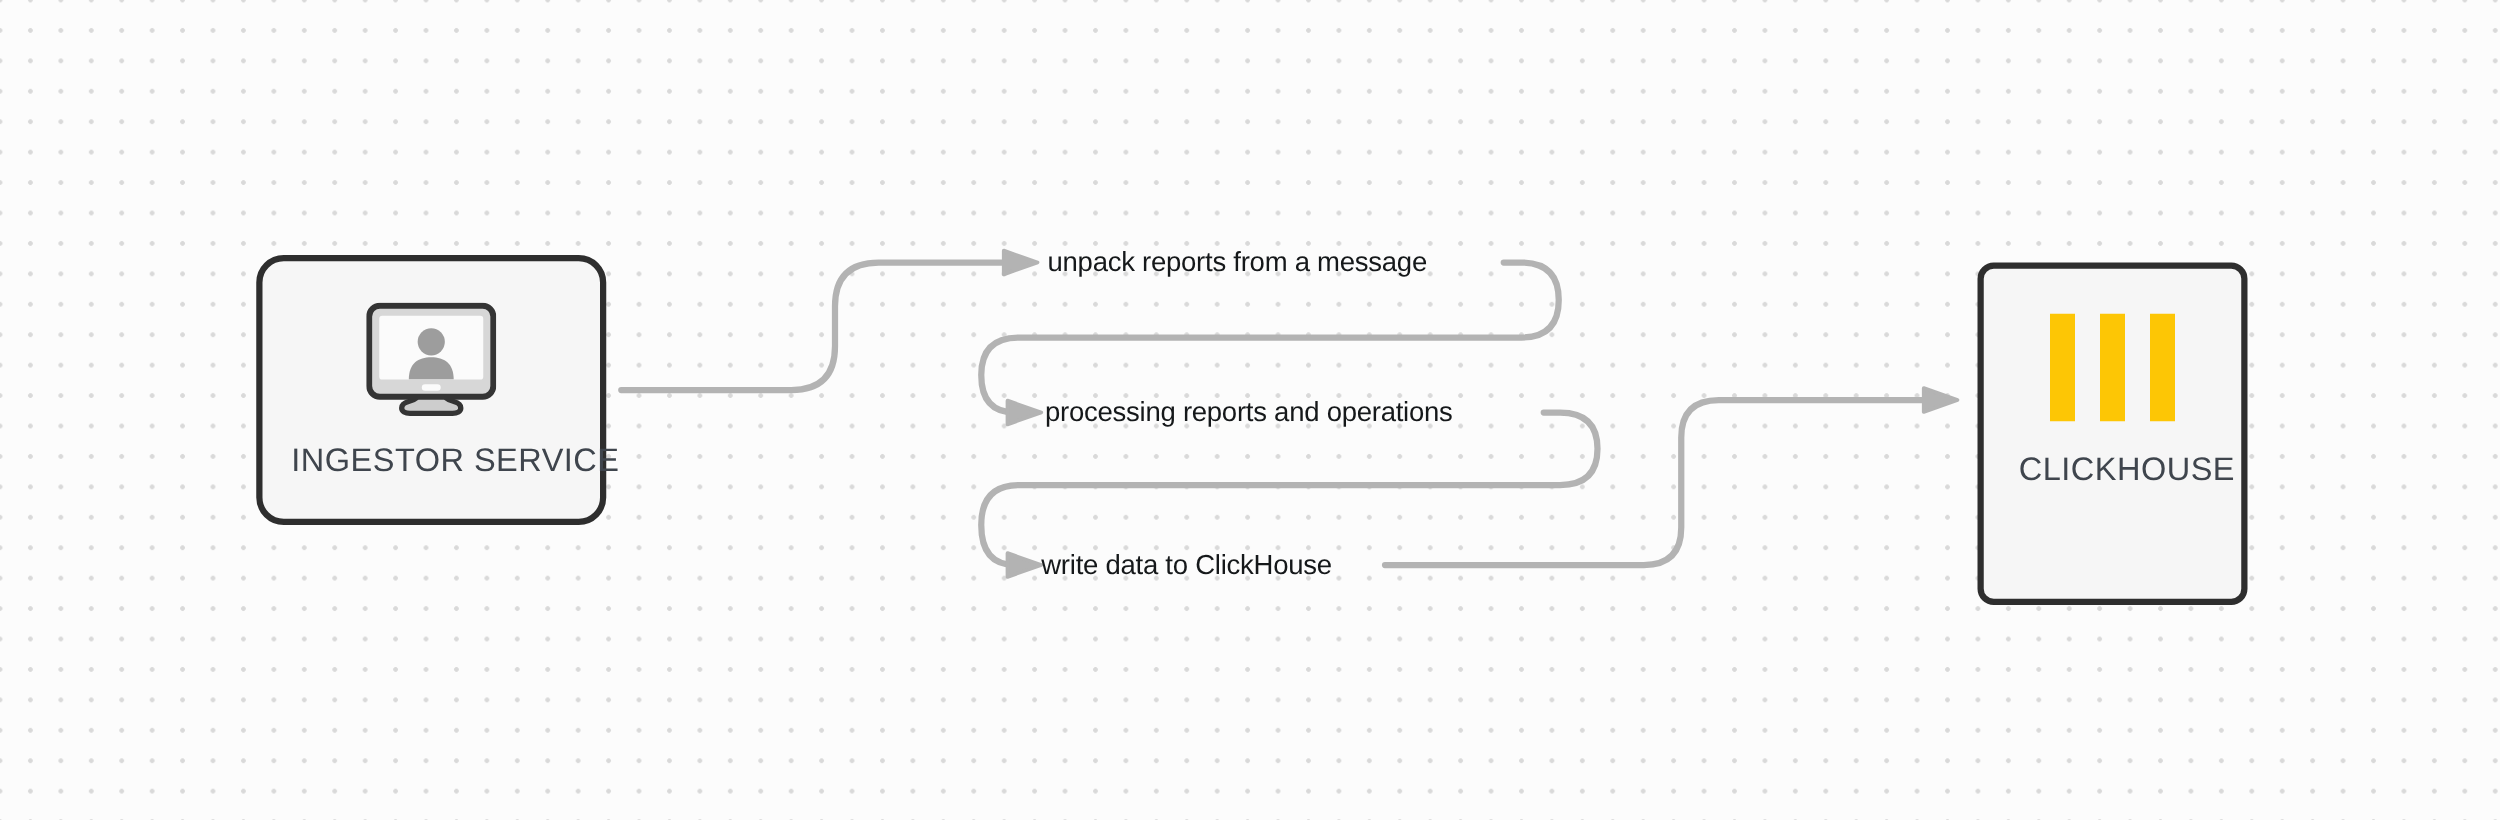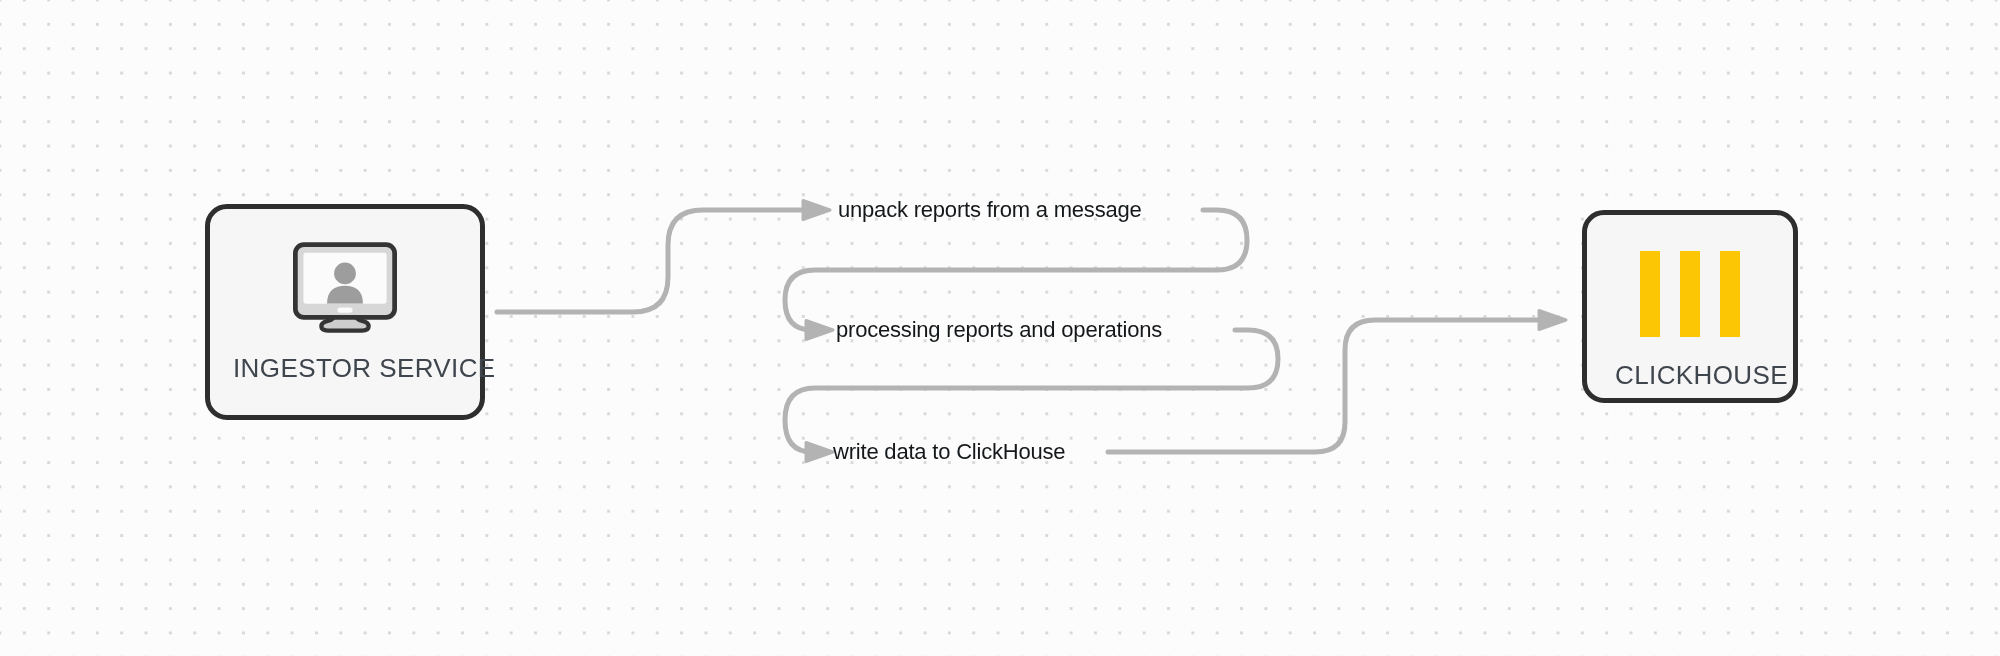--- a/index.html
+++ b/index.html
@@ -45,21 +45,22 @@
   .node-ingestor {
     left: 205px;
     top: 204px;
     width: 280px;
     height: 216px;
   }
   .node-clickhouse {
     left: 1582px;
     top: 210px;
     width: 216px;
-    height: 193px;
+    height: 274px;
+    border-radius: 13px;
   }
   .monitor-icon {
     position: absolute;
     top: 33px;
     left: 50%;
     transform: translateX(-50%);
   }
   .ch-bars {
     position: absolute;
     top: 36px;

